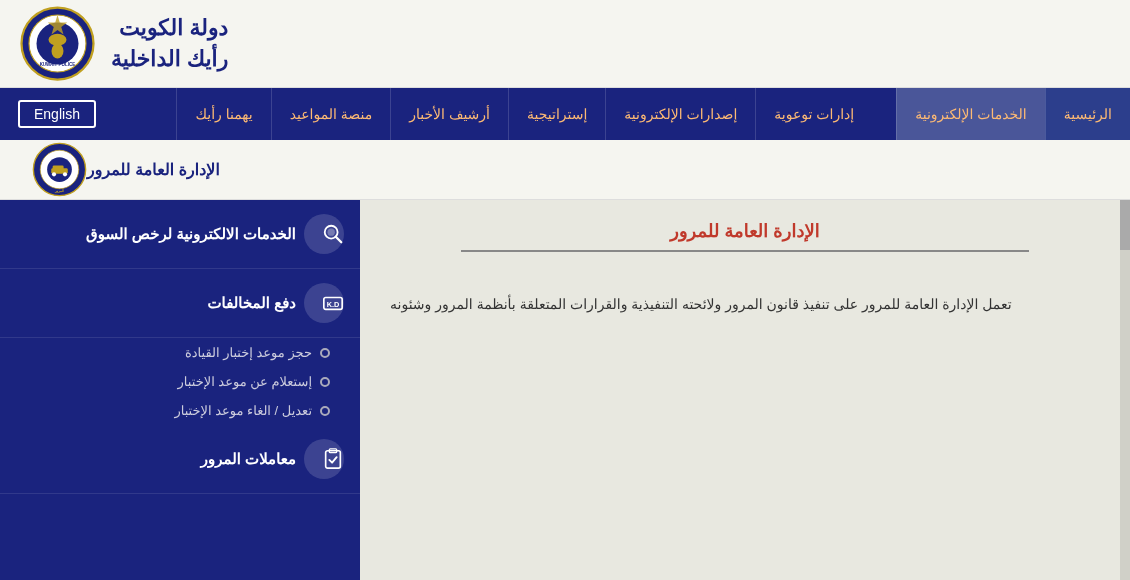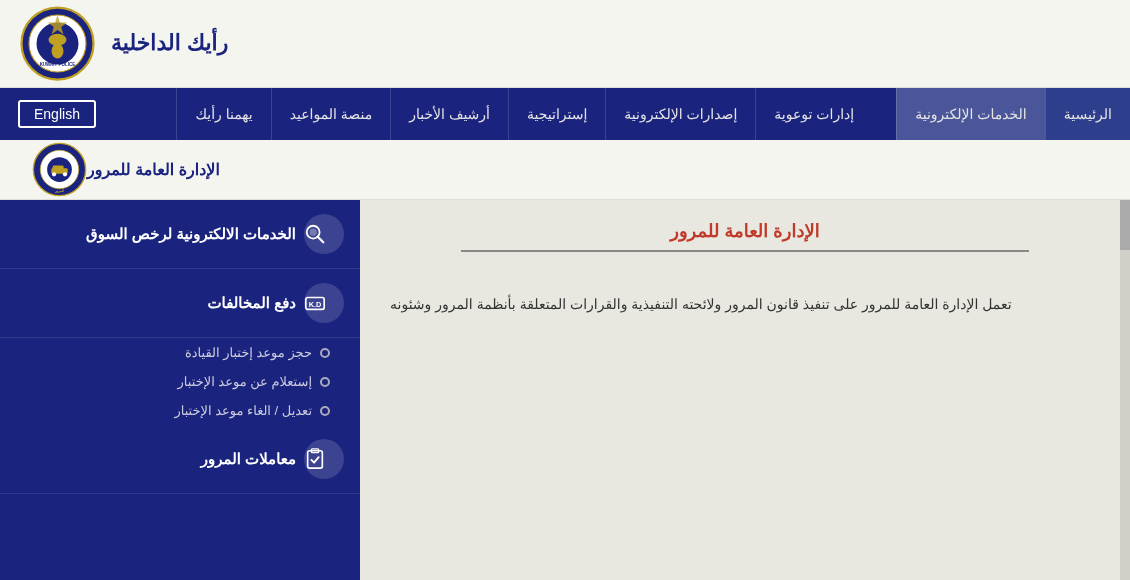--- a/index.html
+++ b/index.html
@@ -42,21 +42,21 @@
       background: #1a237e;
       display: flex;
       align-items: stretch;
       height: 52px;
       direction: rtl;
     }
     .nav-item {
       display: flex;
       align-items: center;
       padding: 0 18px;
-      color: #e5e5e5;
+      color: #fdba74;
       font-size: 14px;
       cursor: pointer;
       white-space: nowrap;
       border-left: 1px solid rgba(255,255,255,0.15);
     }
     .nav-item.active {
       background: #2c3e8c;
     }
     .nav-item.electronic-services {
       background: #4a5699;
@@ -173,21 +173,21 @@
       flex: 1;
       text-align: right;
     }
     .sidebar-icon {
       width: 40px;
       height: 40px;
       background: rgba(255,255,255,0.15);
       border-radius: 50%;
       display: flex;
       align-items: center;
-      justify-content: flex-end;
+      justify-content: flex-start;
       margin-right: 0;
       margin-left: 8px;
       flex-shrink: 0;
     }
     .sidebar-icon svg {
       width: 22px;
       height: 22px;
       fill: #fff;
     }
     .sub-item {
@@ -209,20 +209,21 @@
       border-radius: 50%;
       margin-left: 8px;
       flex-shrink: 0;
     }
   </style>
 </head>
 <body>
 
 <div class="header">
   <div class="header-text">
+    <div class="title-main">دولة الكويت</div>
     <div class="title-main">رأيك الداخلية</div>
   </div>
 
   <svg class="header-logo" viewBox="0 0 100 100" xmlns="http://www.w3.org/2000/svg">
     <circle cx="50" cy="50" r="48" fill="#1a237e" stroke="#c0a020" stroke-width="3"></circle>
     <circle cx="50" cy="50" r="38" fill="#fff" stroke="#c0a020" stroke-width="1.5"></circle>
 
     <circle cx="50" cy="50" r="28" fill="#1a237e"></circle>
 
     <ellipse cx="50" cy="45" rx="12" ry="8" fill="#c0a020"></ellipse>

